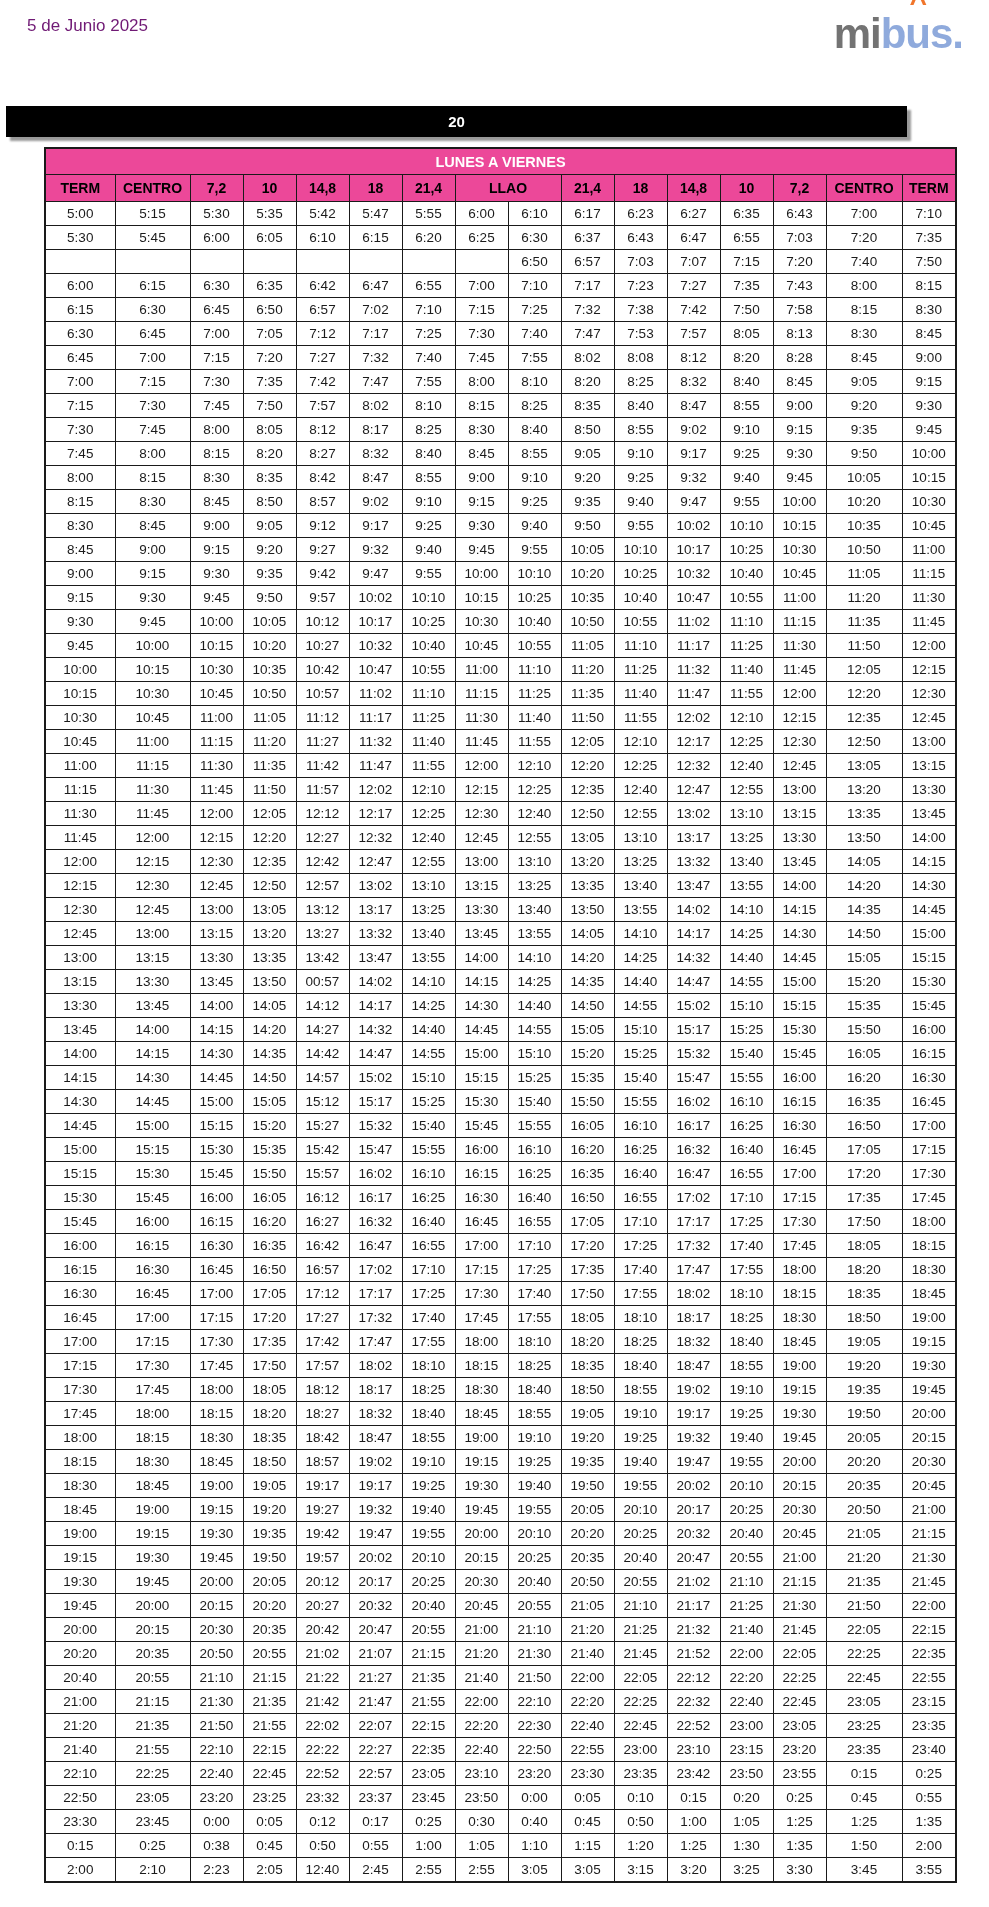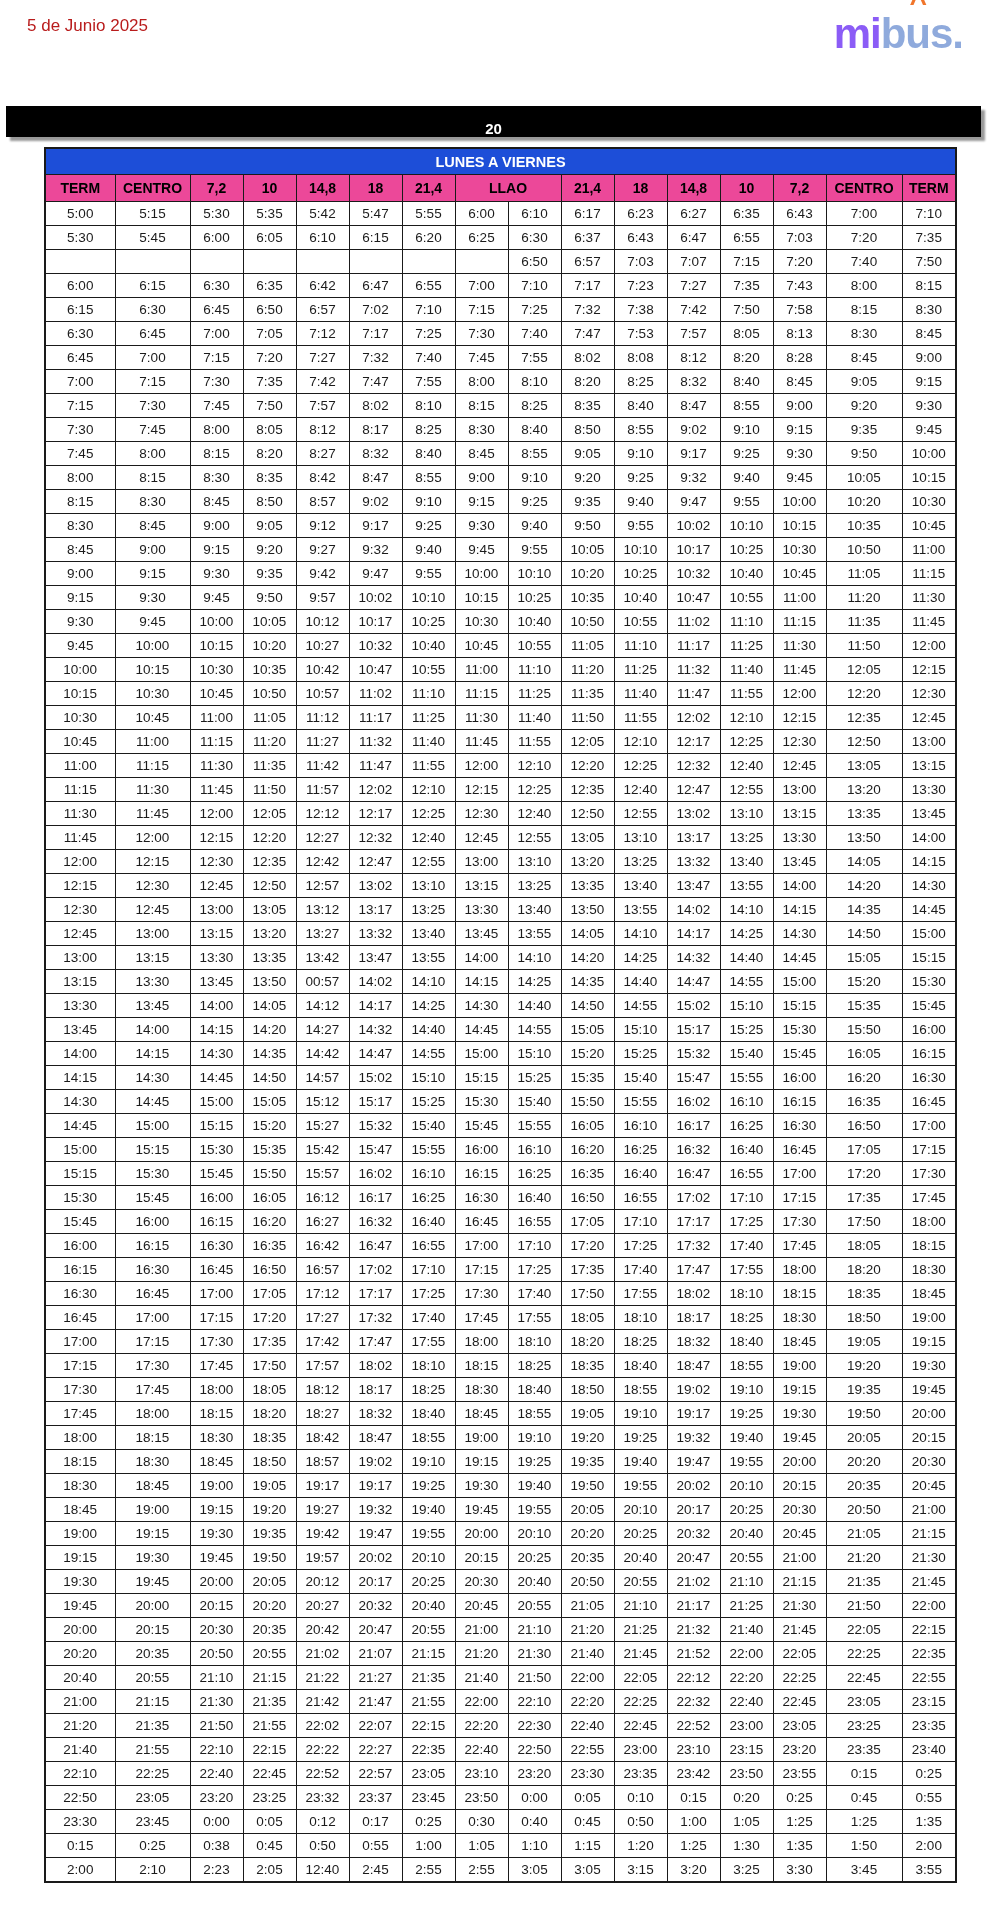--- a/index.html
+++ b/index.html
@@ -1,42 +1,42 @@
 <!DOCTYPE html>
 <html><head>
 <meta charset="utf-8">
 <style>
   html,body{margin:0;padding:0;background:#fff;}
   .page{position:relative;width:989px;height:1907px;background:#fff;overflow:hidden;
         font-family:"Liberation Sans","DejaVu Sans",sans-serif;}
-  .date-label{position:absolute;left:27px;top:16px;font-size:17px;color:#b91c1c;}
+  .date-label{position:absolute;left:27px;top:16px;font-size:17px;color:#701a75;}
   
   .logo{position:absolute;top:4px;right:26px;font-weight:700;font-size:42px;
         letter-spacing:-1px;line-height:60px;white-space:nowrap;}
-  .logo .mi{color:#8b5cf6;}
+  .logo .mi{color:#737373;}
   .logo .bus{color:#8faadc;}
   .logo .uwrap{position:relative;display:inline-block;color:#8faadc;}
   .logo .hat{position:absolute;left:50%;top:-17px;transform:translateX(-50%);
              color:#f0752b;font-size:30px;font-weight:900;line-height:1;}
   .logo .dot{color:#8faadc;}
   
-  .route-bar{position:absolute;left:6px;top:106px;width:975px;height:31px;background:#000;
-             box-shadow:4px 4px 2px rgba(0,0,0,0.40);display:flex;align-items:flex-end;justify-content:center;}
+  .route-bar{position:absolute;left:6px;top:106px;width:901px;height:31px;background:#000;
+             box-shadow:4px 4px 2px rgba(0,0,0,0.40);display:flex;align-items:center;justify-content:center;}
   .route-bar .num{color:#fff;font-weight:700;font-size:15px;}
   
   .watermark{position:absolute;left:600px;top:980px;width:260px;height:300px;border-radius:50%;
              border:26px solid transparent;border-right-color:rgba(247,183,69,0.13);
              border-top-color:rgba(247,183,69,0.09);transform:rotate(18deg);filter:blur(4px);
              pointer-events:none;}
   
   table.schedule{position:absolute;left:44px;top:147px;width:911px;border-collapse:collapse;
                  table-layout:fixed;border:2px solid #1a1a1a;}
   table.schedule th,table.schedule td{border:1px solid #1a1a1a;text-align:center;vertical-align:middle;
                  padding:0;overflow:hidden;white-space:nowrap;}
-  .band-row th{background:#1d4ed8;color:#fff;font-weight:700;font-size:14.5px;height:25px;
+  .band-row th{background:#ec4899;color:#fff;font-weight:700;font-size:14.5px;height:25px;
                border:1px solid #1a1a1a;}
   .head-row th{background:#ec4899;color:#000;font-weight:700;font-size:14px;height:26px;}
   tbody td{background:#fff;color:#1b1b1b;font-size:13.5px;height:23px;font-weight:400;}
 </style>
 </head>
 <body>
 
 <div class="page">
 
   <div class="date-label">5 de Junio 2025</div>

